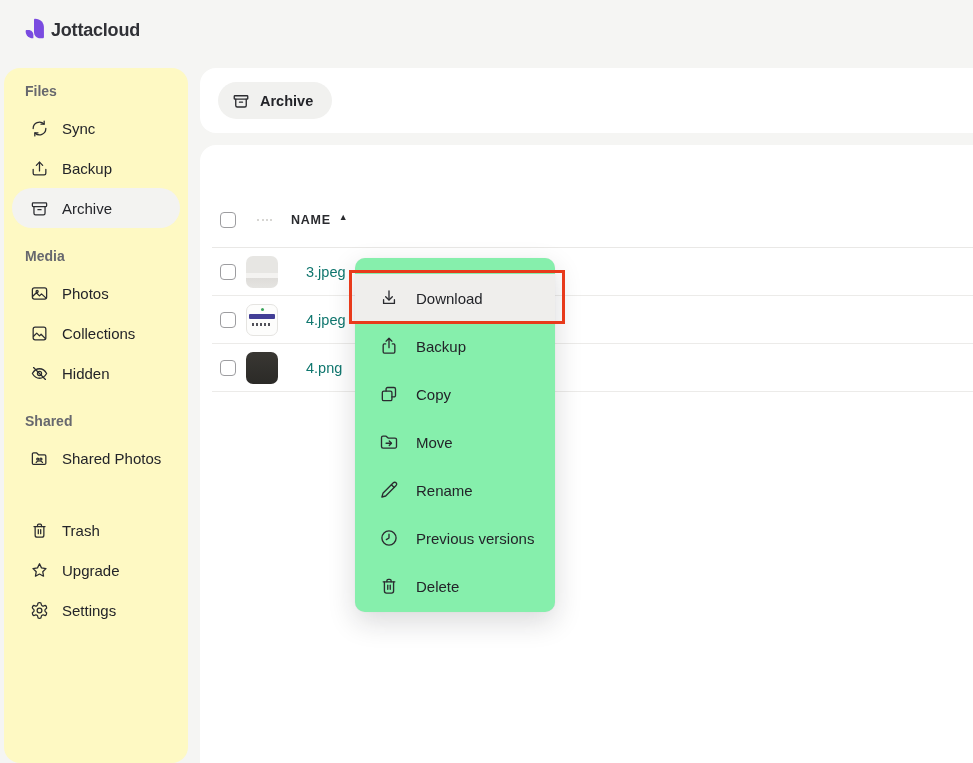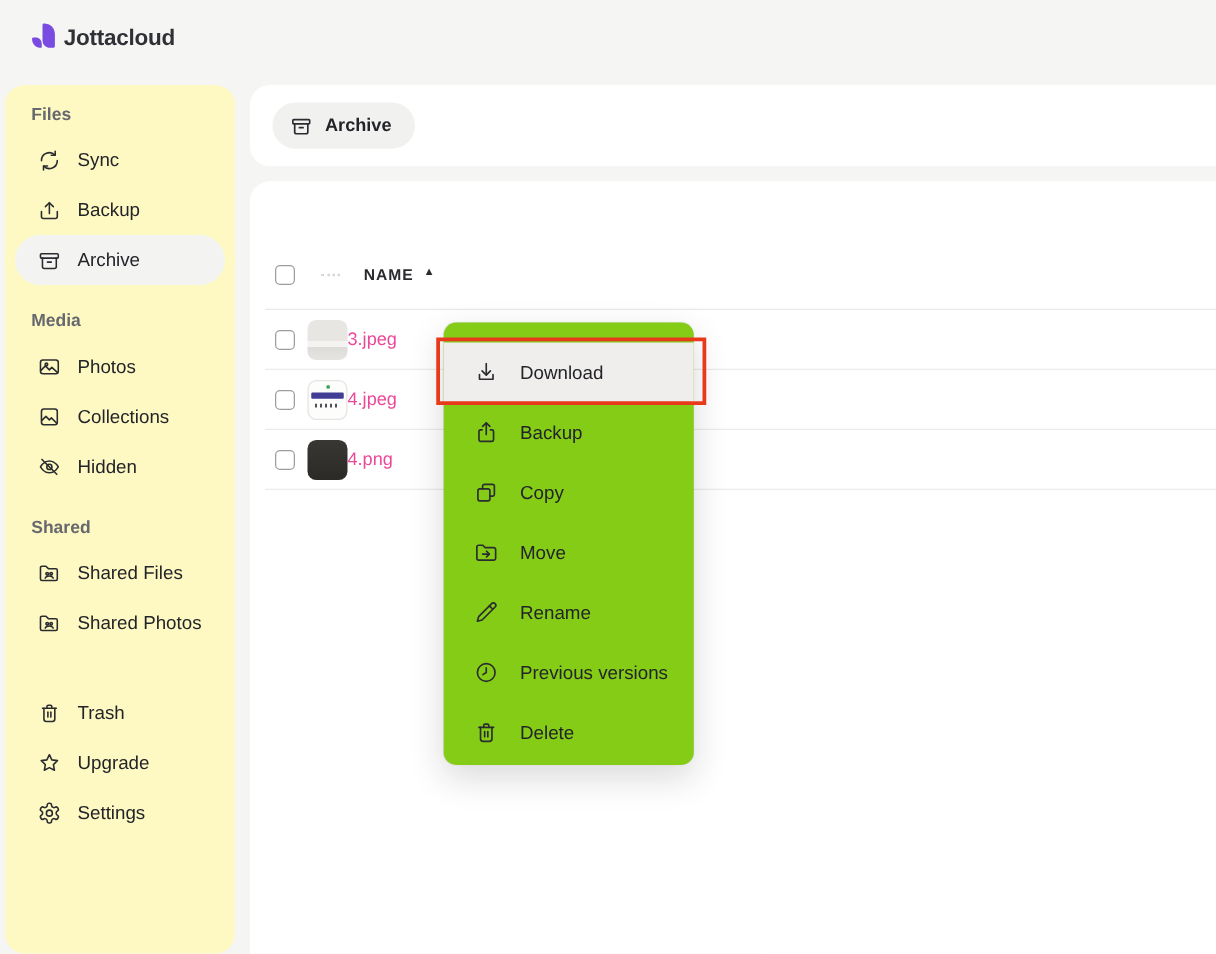--- a/index.html
+++ b/index.html
@@ -61,26 +61,26 @@
     margin-left:12px; padding-left:8px; border-bottom:1px solid #ecebe9;
   }
   .thumb { width:32px; height:32px; margin-left:10px; border-radius:7px; position:relative; overflow:hidden; flex:0 0 auto; }
   .thumb-a { background:linear-gradient(180deg,#e7e6e3 0%,#e7e6e3 52%,#f4f3f1 52%,#f4f3f1 68%,#dedcd9 68%,#e5e4e1 100%); }
   .thumb-b { background:#fdfdfc; border:1px solid #e5e4e1; }
   .thumb-b .tb-bar { position:absolute; left:2px; right:2px; top:9px; height:5px; background:#423e96; border-radius:1px; }
   .thumb-b .tb-dots { position:absolute; left:5px; top:18px; width:20px; height:3px;
     background:repeating-linear-gradient(90deg,#52525a 0 2px,transparent 2px 4px); }
   .thumb-b .tb-led { position:absolute; left:14px; top:3px; width:3px; height:3px; border-radius:50%; background:#3aa55c; }
   .thumb-c { background:linear-gradient(180deg,#393733 0%,#2b2a27 100%); }
-  .fname { margin-left:0; font-size:14.5px; color:#ec4899; }
+  .fname { margin-left:28px; font-size:14.5px; color:#0f766e; }
 
   
   .menu {
     position:absolute; left:355px; top:258px; width:200px;
-    background:#84cc16; border-radius:10px; padding:16px 0 2px 0; z-index:40;
+    background:#86efac; border-radius:10px; padding:16px 0 2px 0; z-index:40;
     box-shadow:0 10px 28px rgba(25,25,28,.16), 0 0 1px rgba(0,0,0,.10);
   }
   .menu-item { height:48px; display:flex; align-items:center; gap:17px; padding-left:24px; font-size:15px; color:#232429; cursor:pointer; }
   .menu-item.hl { background:#efeeec; }
 
   
   .annot {
     position:absolute; left:349px; top:270px; width:216px; height:54px;
     border:3px solid #e83a1b; z-index:50; pointer-events:none;
   }
@@ -153,29 +153,20 @@
         <path d="M3 12s3.5-6 9-6 9 6 9 6-3.5 6-9 6-9-6-9-6z"></path>
           <circle cx="12" cy="12" r="2.6"></circle>
           <path d="M4.5 4.5l15 15"></path>
       </svg>
       <span>Hidden</span>
     </div>
   </div>
 
   <div class="sec">
     <div class="sec-label">Shared</div>
-    <div class="nav-item">
-      <svg class="ic" width="19" height="19" viewBox="0 0 24 24">
-        <path d="M3 18V6.5A1.5 1.5 0 0 1 4.5 5h4L11 7.5h7.5A1.5 1.5 0 0 1 20 9v9a1.5 1.5 0 0 1-1.5 1.5h-14A1.5 1.5 0 0 1 3 18z"></path>
-        <circle cx="9.8" cy="12.7" r="1.3"></circle>
-          <circle cx="13.8" cy="12.7" r="1.3"></circle>
-          <path d="M7.8 17c.6-1.5 2.2-2.1 4-2.1s3.4.6 4 2.1"></path>
-      </svg>
-      <span>Shared Files</span>
-    </div>
     <div class="nav-item">
       <svg class="ic" width="19" height="19" viewBox="0 0 24 24">
         <path d="M3 18V6.5A1.5 1.5 0 0 1 4.5 5h4L11 7.5h7.5A1.5 1.5 0 0 1 20 9v9a1.5 1.5 0 0 1-1.5 1.5h-14A1.5 1.5 0 0 1 3 18z"></path>
         <circle cx="9.8" cy="12.7" r="1.3"></circle>
           <circle cx="13.8" cy="12.7" r="1.3"></circle>
           <path d="M7.8 17c.6-1.5 2.2-2.1 4-2.1s3.4.6 4 2.1"></path>
       </svg>
       <span>Shared Photos</span>
     </div>
   </div>

